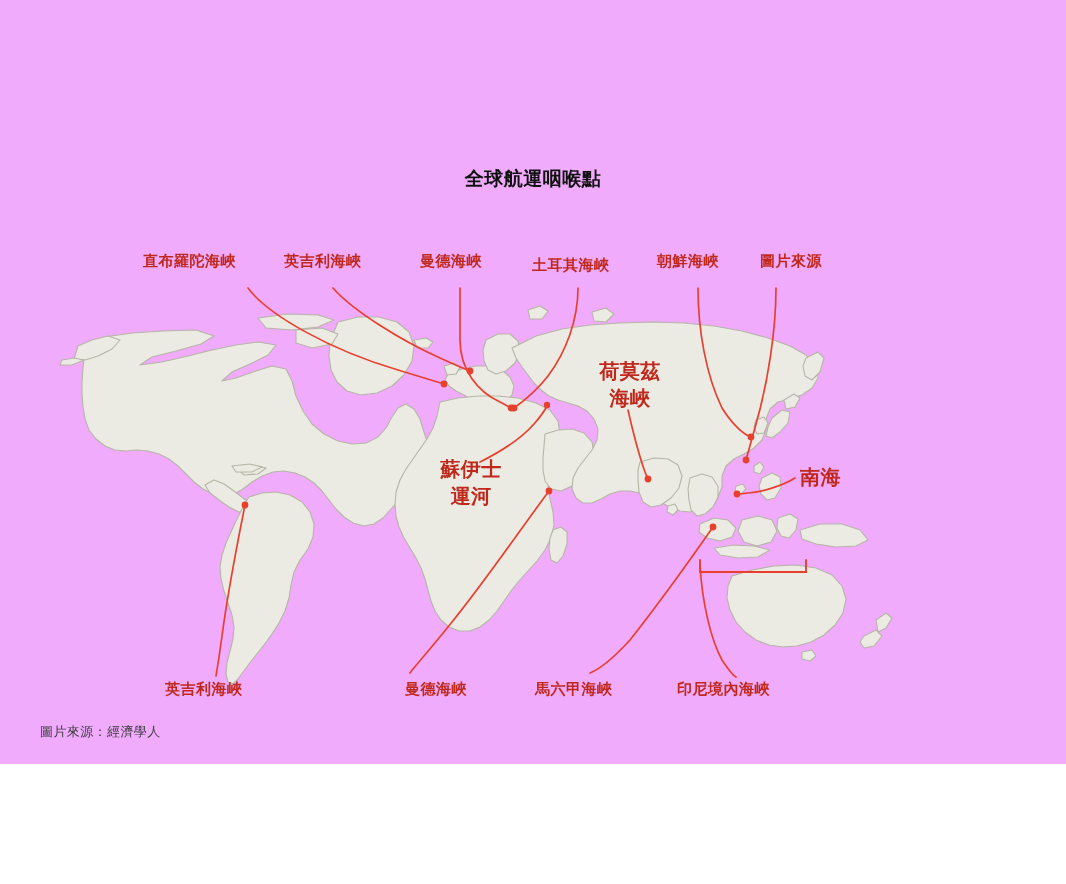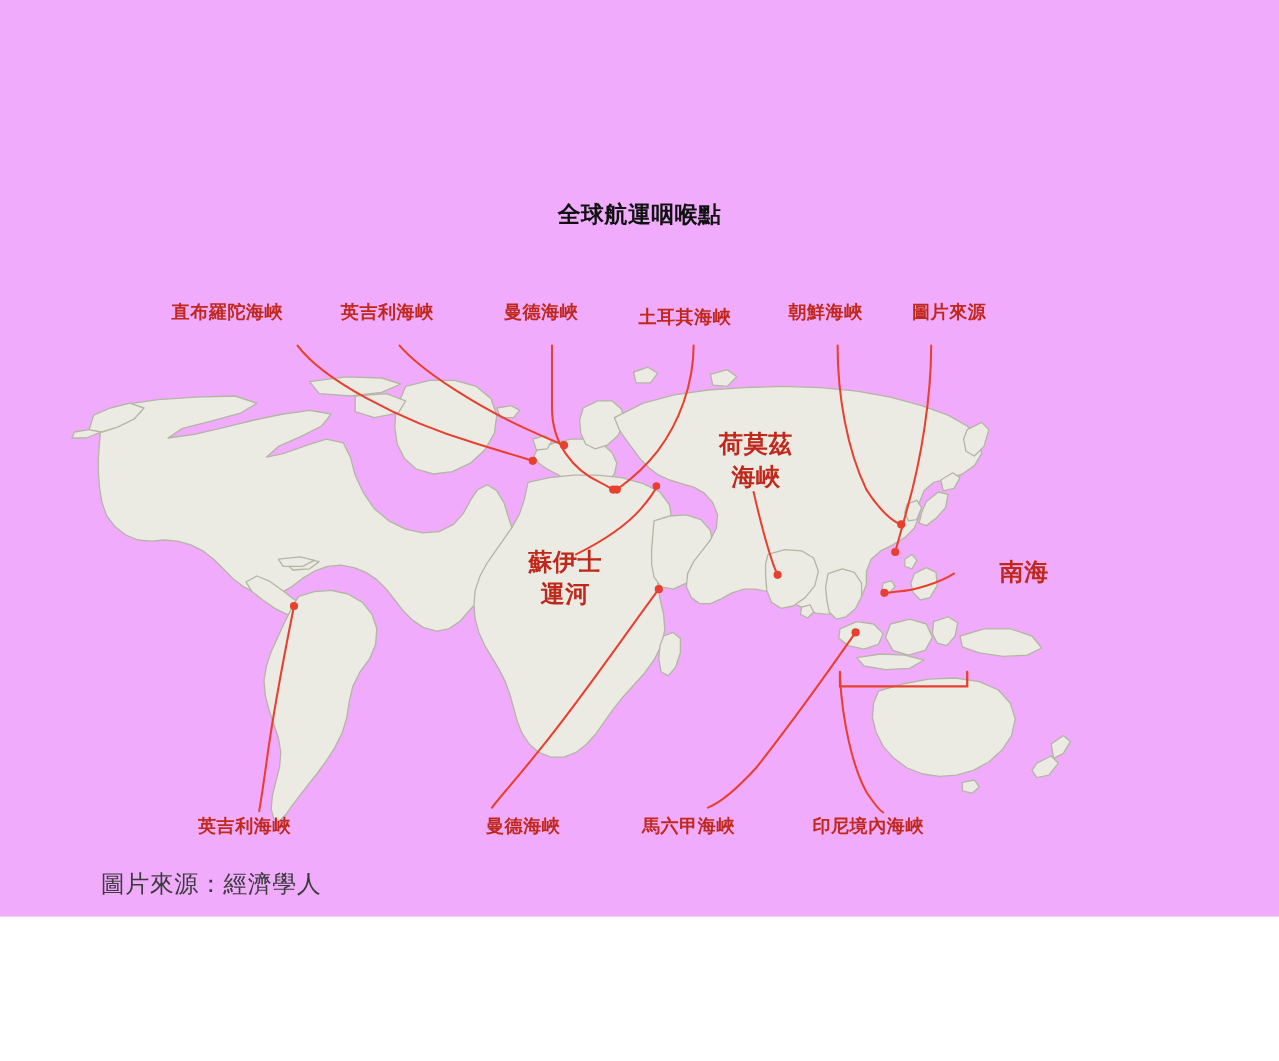--- a/index.html
+++ b/index.html
@@ -70,24 +70,23 @@
   }
   .callout.two-line {
     line-height: 1.35;
   }
 
   
   #source-note {
     position: absolute;
     left: 40px;
     top: 723px;
-    font-size: 20px;
+    font-size: 13px;
     color: #3b3b3b;
     letter-spacing: 0.4px;
-    margin-left: 44px;
   }
 </style>
 </head>
 <body>
 
 <div id="canvas">
 
   <div id="chart-title">全球航運咽喉點</div>
 
   <div id="map-layer">
@@ -237,21 +236,21 @@
   <div class="callout inmap two-line" style="left:597px; top:358px; width:66px;">
     <div>荷莫茲</div>
     <div>海峽</div>
   </div>
 
   <div class="callout inmap two-line" style="left:438px; top:456px; width:66px;">
     <div>蘇伊士</div>
     <div>運河</div>
   </div>
 
-  <div class="callout inmap" style="left:800px; top:465px;margin-left:33px;">南海</div>
+  <div class="callout inmap" style="left:800px; top:465px;">南海</div>
 
   <div class="callout bottom" style="left:165px; top:680px;">英吉利海峽</div>
   <div class="callout bottom" style="left:369px; top:680px;margin-left:36px;">曼德海峽</div>
   <div class="callout bottom" style="left:535px; top:680px;text-align:right;">馬六甲海峽</div>
   <div class="callout bottom" style="left:677px; top:680px;">印尼境內海峽</div>
 
   <div id="source-note">圖片來源：經濟學人</div>
 
 </div>
 

